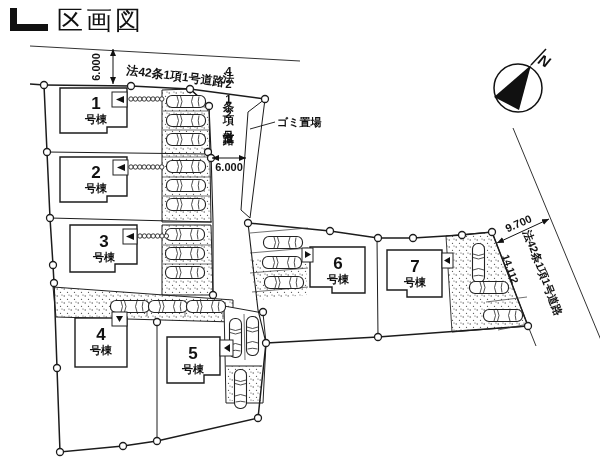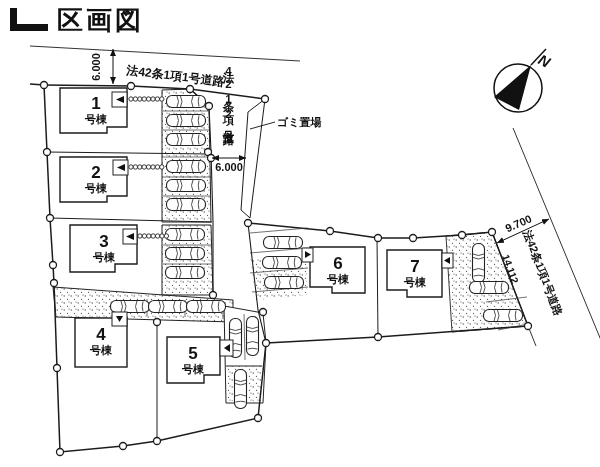--- a/index.html
+++ b/index.html
@@ -2,21 +2,21 @@
 <html><head>
 <meta charset="utf-8">
 <style>
   html,body{margin:0;padding:0;background:#ffffff;}
   #stage{position:relative;width:600px;height:467px;background:#ffffff;overflow:hidden;
          font-family:"Liberation Sans","DejaVu Sans",sans-serif;color:#111;}
   
   #title{position:absolute;left:10px;top:7px;display:flex;align-items:flex-end;}
   #title .tmark{width:31px;height:16px;border-left:7px solid #111;border-bottom:7px solid #111;
                 display:inline-block;margin-right:9px;margin-bottom:2px;}
-  #title .ttext{font-size:26px;font-weight:700;letter-spacing:3px;line-height:1;}
+  #title .ttext{font-size:26px;font-weight:400;letter-spacing:3px;line-height:1;}
   
   #center-road-label{position:absolute;left:222px;top:63px;writing-mode:vertical-rl;
                      text-orientation:upright;font-size:11.5px;font-weight:bold;line-height:1;
                      letter-spacing:1.5px;white-space:nowrap;}
   svg{position:absolute;left:0;top:0;}
   svg text{font-family:"Liberation Sans","DejaVu Sans",sans-serif;fill:#111;}
   .bnum{font-size:17px;font-weight:bold;}
   .bsuf{font-size:11px;font-weight:bold;}
   .rlabel{font-size:12px;font-weight:bold;}
   .rlabel2{font-size:11px;font-weight:bold;}

